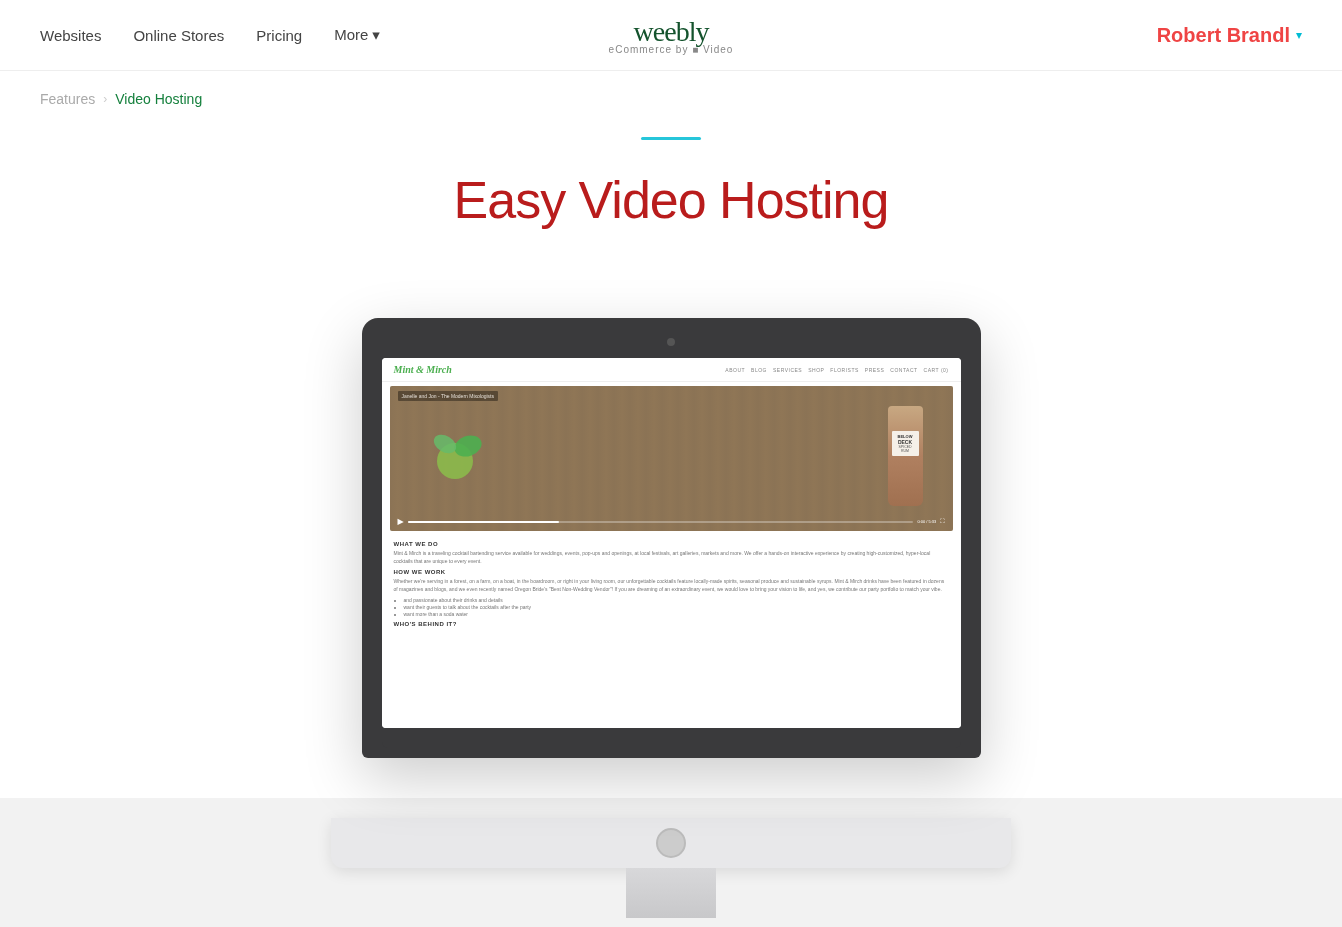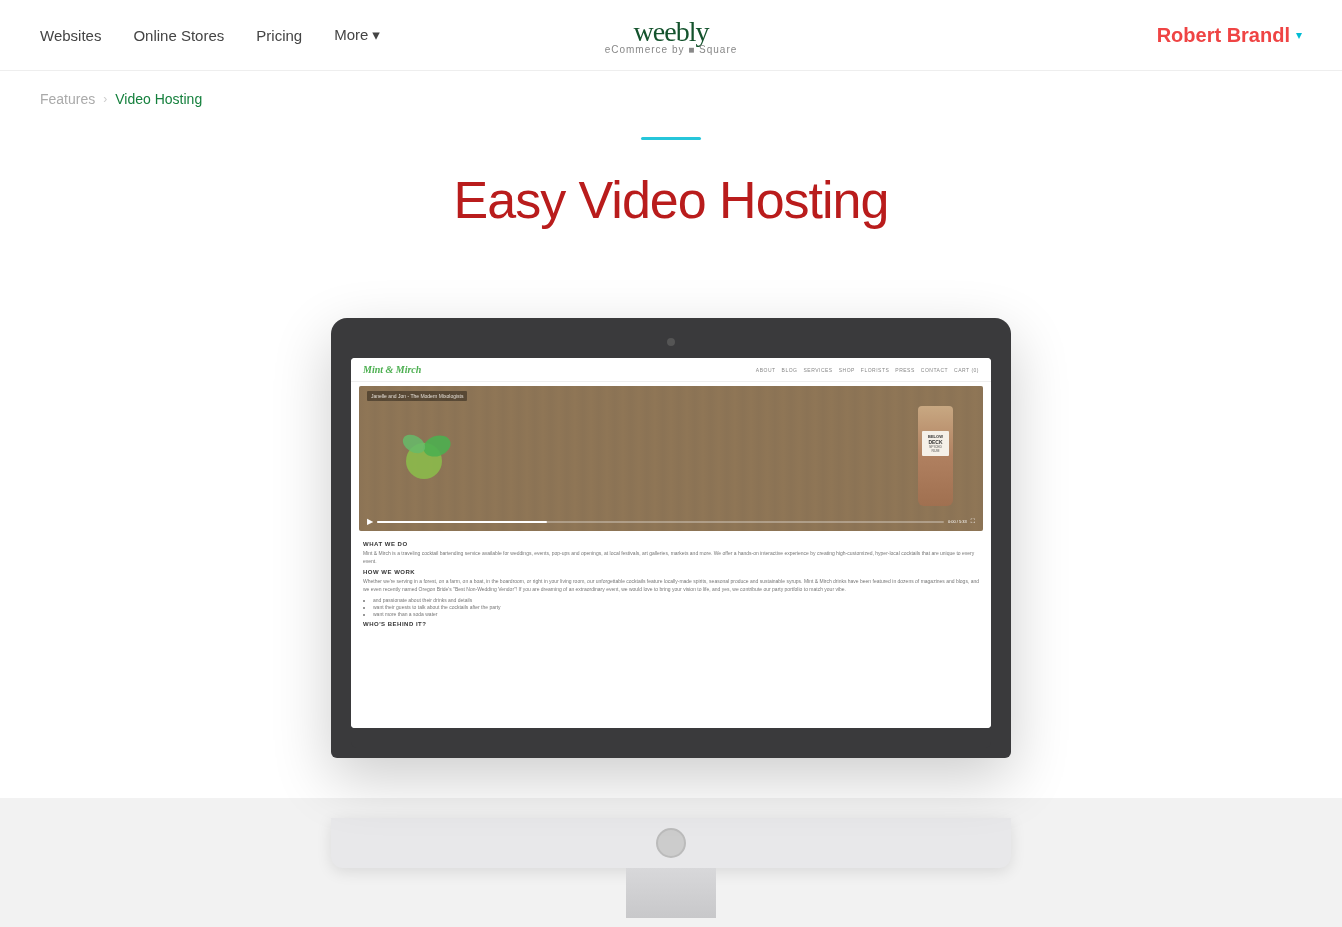--- a/index.html
+++ b/index.html
@@ -93,21 +93,21 @@
     }
 
     
     .monitor-wrap {
       display: flex;
       justify-content: center;
       margin-top: 30px;
       position: relative;
     }
     .monitor {
-      width: 680px;
+      width: 619px;
       background: #3a3a3c;
       border-radius: 16px 16px 6px 6px;
       padding: 20px 20px 10px;
       box-shadow: 0 20px 60px rgba(0,0,0,0.2);
       position: relative;
     }
     .monitor-camera {
       width: 8px;
       height: 8px;
       background: #555;
@@ -276,21 +276,21 @@
       <a>Online Stores</a>
       <a>Pricing</a>
       <a class="nav-more">
         <span>More</span>
         <span>▾</span>
       </a>
     </div>
 
     <div class="nav-logo">
       <div class="logo-text">weebly</div>
-      <div class="logo-sub">eCommerce by ■ Square</div>
+      <div class="logo-sub">eCommerce by ■ Video</div>
     </div>
 
     <div class="nav-right">
       <span class="user-name">Robert Brandl</span>
       <span class="chevron-down">▾</span>
     </div>
   </nav>
 
   <div class="breadcrumb">
     <a>Features</a>

